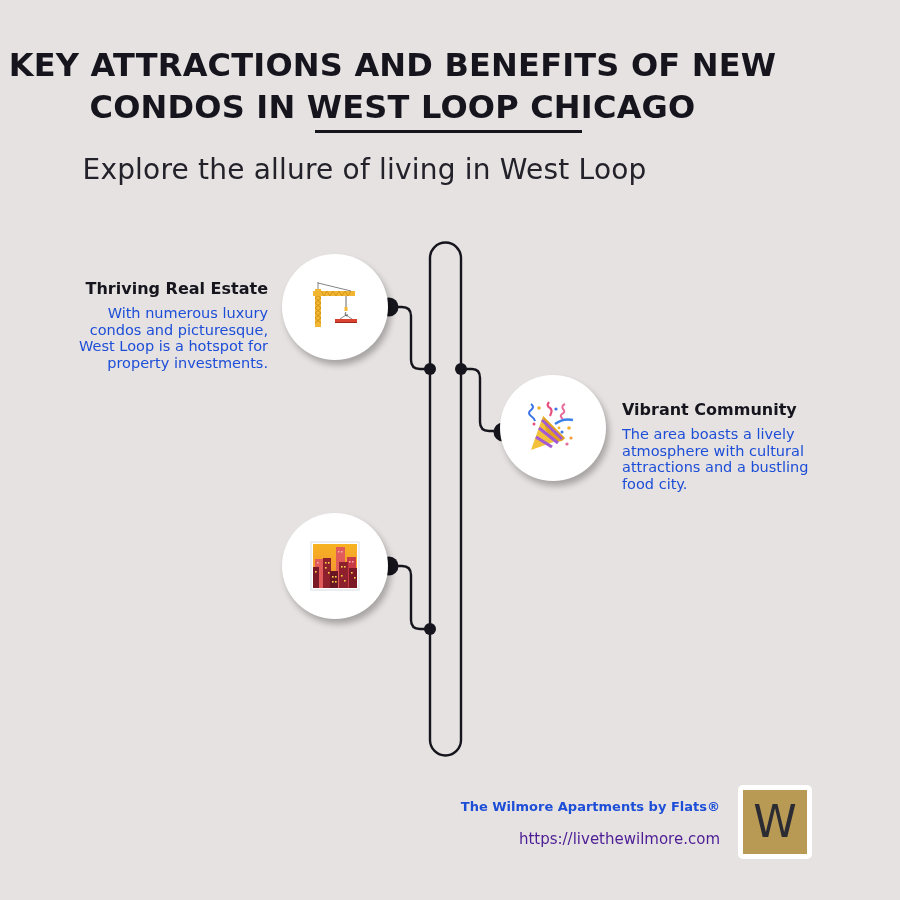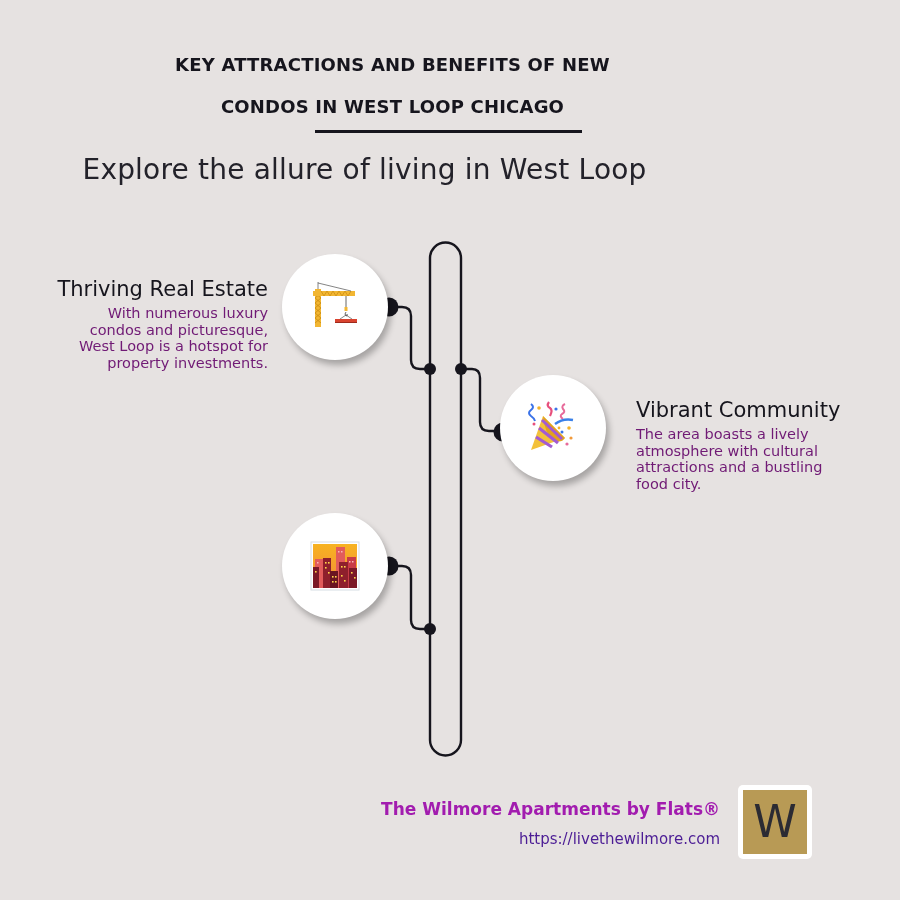--- a/index.html
+++ b/index.html
@@ -9,21 +9,21 @@
       font-family: "DejaVu Sans", "Liberation Sans", sans-serif;
       color: #16151d;
       position: relative;
     }
     .title {
       position: absolute;
       left: 0; top: 44px; width: 785px;
       text-align: center;
       font-family: "DejaVu Sans", sans-serif;
       font-weight: bold;
-      font-size: 18px;
+      font-size: 32px;
       line-height: 42px;
       letter-spacing: 0.2px;
       color: #16151d;
     }
     .divider {
       position: absolute;
       left: 315px; top: 130px;
       width: 267px; height: 3px;
       background: #16151d;
     }
@@ -48,42 +48,42 @@
       width: 106px; height: 106px;
       border-radius: 50%;
       background: #ffffff;
       box-shadow: 3px 5px 6px rgba(0,0,0,0.28);
       display: flex; align-items: center; justify-content: center;
     }
     .icon-circle svg { display: block; }
     .card { position: absolute; }
     .card h3 {
       font-family: "DejaVu Sans", sans-serif;
-      font-weight: normal;
-      font-size: 21px;
+      font-weight: bold;
+      font-size: 16px;
       line-height: 24px;
       color: #16151d;
       white-space: nowrap;
     }
     .card p {
       font-family: "DejaVu Sans", sans-serif;
       font-size: 14.5px;
       line-height: 16.5px;
-      color: #701a75;
+      color: #1d4ed8;
       margin-top: 4px;
     }
     .card.left { text-align: right; }
     .card.right { text-align: left; }
     .footer-brand {
       position: absolute;
       right: 180px; top: 799px;
       font-family: "DejaVu Sans", sans-serif;
       font-weight: bold;
-      font-size: 17px;
-      color: #a21caf;
+      font-size: 13px;
+      color: #1d4ed8;
       white-space: nowrap;
     }
     .footer-url {
       position: absolute;
       right: 180px; top: 830px;
       font-family: "DejaVu Sans", sans-serif;
       font-size: 15px;
       color: #4c1d95;
       white-space: nowrap;
     }
@@ -188,21 +188,21 @@
     <circle cx="14" cy="8" r="1.8" fill="#f4b32a"></circle>
     <circle cx="31" cy="9" r="1.6" fill="#3a72e8"></circle>
     <circle cx="9" cy="24" r="1.5" fill="#e74f7c"></circle>
     <circle cx="44" cy="28" r="1.8" fill="#f4b32a"></circle>
     <circle cx="37" cy="32" r="1.5" fill="#3a72e8"></circle>
     <circle cx="46" cy="38" r="1.6" fill="#f29a3a"></circle>
     <circle cx="42" cy="44" r="1.6" fill="#e76a9a"></circle>
     <circle cx="34" cy="28" r="1.4" fill="#f4b32a"></circle>
   </svg>
 </div>
-<div class="card right" style="left:622px; top:398px;margin-left:14px;">
+<div class="card right" style="left:622px; top:398px;">
   <h3>Vibrant Community</h3>
   <p>
     <span>The area boasts a lively</span><br>
     <span>atmosphere with cultural</span><br>
     <span>attractions and a bustling</span><br>
     <span>food city.</span>
   </p>
 </div>
 
 <div class="icon-circle" style="left:282px; top:513px;">

